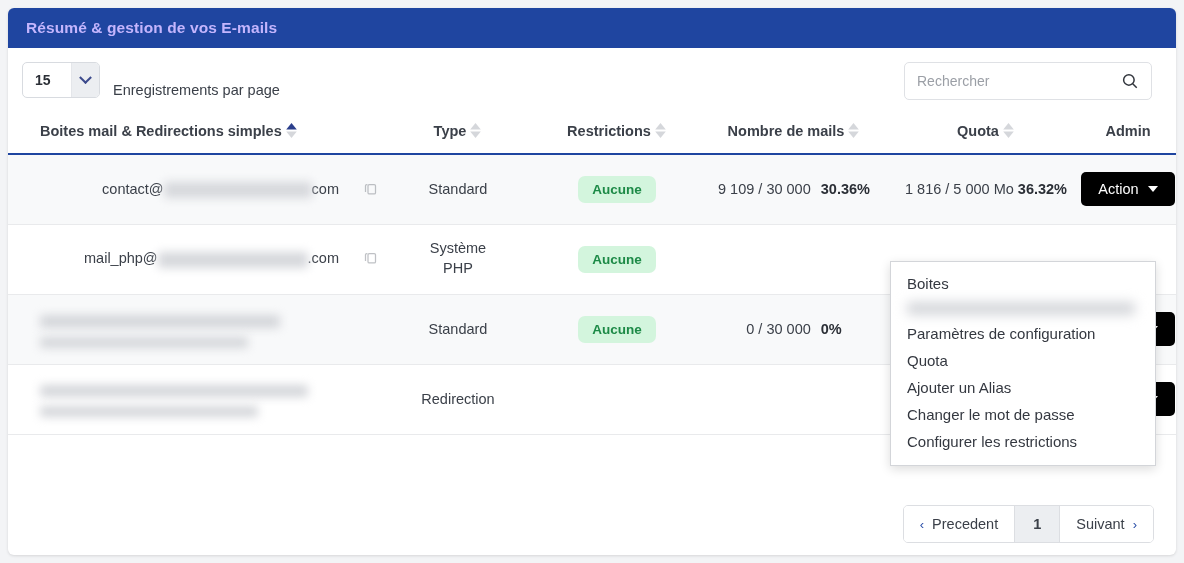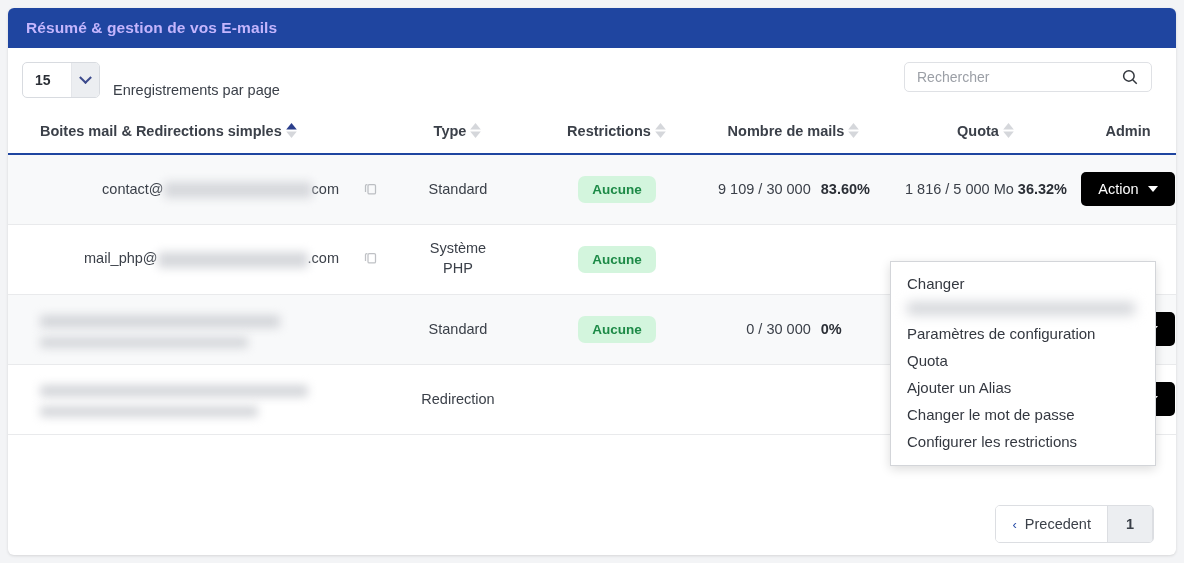--- a/index.html
+++ b/index.html
@@ -79,21 +79,21 @@
     transform: rotate(45deg) translate(-2px,-2px);
   }
   .perpage-label {
     margin-left: 13px;
     font-size: 14.5px;
     color: #3b4049;
   }
   .search-wrap {
     position: absolute;
     right: 24px; top: 14px;
-    width: 248px; height: 30px;
+    width: 248px; height: 38px;
     border: 1px solid #dfe1e5;
     border-radius: 5px;
     display: flex; align-items: center;
     background: #ffffff;
   }
   .search-wrap input {
     flex: 1;
     border: 0; outline: 0;
     font-size: 14px;
     color: #3b4049;
@@ -366,21 +366,21 @@
           </span>
         </td>
         <td>Standard</td>
         <td>
           <span class="badge">Aucune</span>
         </td>
         <td>
           <span class="metric">
             <span class="metric-row">
               <span class="metric-num">9 109 / 30 000</span>
-              <span class="metric-pct">83.60%</span>
+              <span class="metric-pct">30.36%</span>
             </span>
             <span class="bar"><i style="width:30.36%"></i></span>
           </span>
         </td>
         <td>
           <span class="metric">
             <span class="metric-row" style="gap:4px">
               <span class="metric-num">1 816 / 5 000 Mo</span>
               <span class="metric-pct">36.32%</span>
             </span>
@@ -470,33 +470,37 @@
           <button class="action-btn">
             <span>Action</span>
             <i class="caret-w"></i>
           </button>
         </td>
       </tr>
     </tbody>
   </table>
 
   <div class="dropdown">
-    <div class="dd-item">Changer</div>
+    <div class="dd-item">Boites</div>
     <div class="dd-item blurred">
       <span class="blur-line" style="width:228px;height:13px;filter:blur(6px)"></span>
     </div>
     <div class="dd-item">Paramètres de configuration</div>
     <div class="dd-item">Quota</div>
     <div class="dd-item">Ajouter un Alias</div>
     <div class="dd-item">Changer le mot de passe</div>
     <div class="dd-item">Configurer les restrictions</div>
   </div>
 
   <div class="pager">
     <div class="pg">
       <span class="ar">‹</span>
       <span>Precedent</span>
     </div>
     <div class="pg num">1</div>
+    <div class="pg">
+      <span>Suivant</span>
+      <span class="ar">›</span>
+    </div>
   </div>
 
  </div>
 </div>
 
 </body></html>

